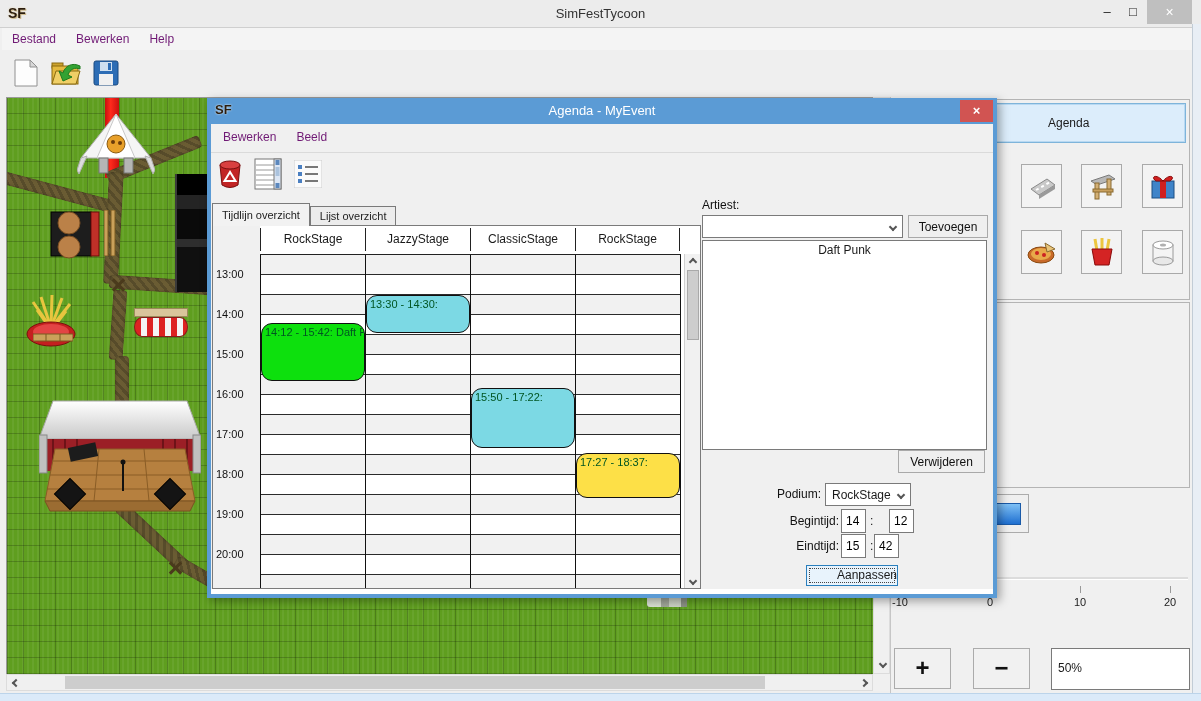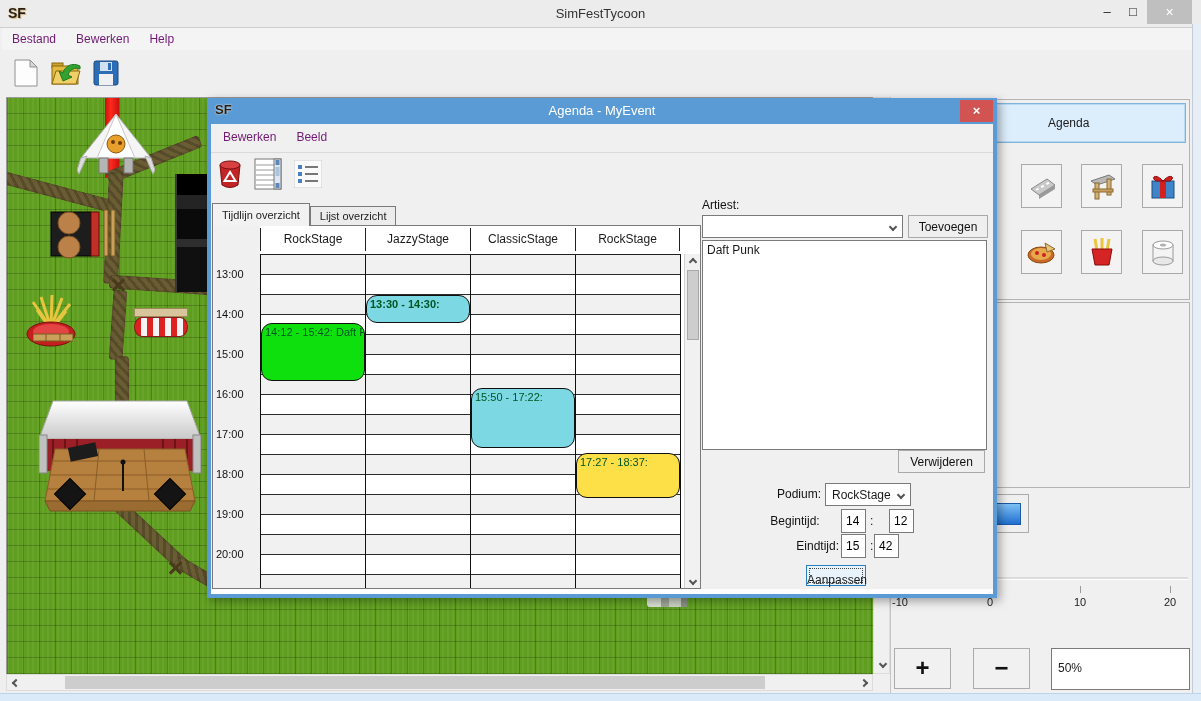--- a/index.html
+++ b/index.html
@@ -141,28 +141,28 @@
   #grid-vscroll .sb-arrow { width:16px; }
   #grid-thumb { left:2px; top:16px; width:12px; height:70px; border:1px solid #a9a9a9; }
 
   .dlg-label { position:absolute; font-size:12px; color:#111; }
   .combo { position:absolute; background:#fff; border:1px solid #7a7a7a; }
   .combo .arrow { position:absolute; right:6px; top:8px; }
   .combo .val { position:absolute; left:6px; top:4px; font-size:12px; }
   .win-btn { position:absolute; background:#efefef; border:1px solid #a9a9a9; font-size:12px; color:#111;
              text-align:center; }
   #artist-list { position:absolute; left:491px; top:116px; width:285px; height:210px; background:#fff;
-                 border:1px solid #7a7a7a; overflow:hidden; }
+                 border:1px solid #7a7a7a; overflow:hidden;text-align:center; }
   .list-item { font-size:12px; padding:2px 4px; }
   .time-input { position:absolute; width:25px; height:24px; border:1px solid #7a7a7a; background:#fff;
                 font-size:12px; padding-left:4px; font-family:inherit; }
   .colon { position:absolute; font-size:12px; }
-  #apply-button { position:absolute; left:595px; top:441px; width:60px; height:21px; background:#e8f3fc;
+  #apply-button { position:absolute; left:595px; top:441px; width:92px; height:21px; background:#e8f3fc;
                   border:1px solid #2a7fbd; outline:1px dotted #444; outline-offset:-4px; font-size:12px;
-                  text-align:right; padding-top:7px; }
+                  text-align:right; padding-top:2px; }
   svg { display:block; }
 </style>
 </head>
 <body>
 
 <div id="app">
 
   <div id="titlebar">
     <span id="app-logo">SF</span>
     <span id="window-title">SimFestTycoon</span>
@@ -499,21 +499,21 @@
             <div class="grid-row odd" style="top: 260px;"></div>
             <div class="grid-row" style="top: 280px;"></div>
             <div class="grid-row odd" style="top: 300px;"></div>
             <div class="grid-row" style="top: 320px;"></div>
             <div class="col-line" style="left: 0px;"></div>
             <div class="col-line" style="left: 105px;"></div>
             <div class="col-line" style="left: 210px;"></div>
             <div class="col-line" style="left: 315px;"></div>
             <div class="col-line" style="left: 420px;"></div>
             <div class="event" style="left: 1px; top: 68px; height: 58px; background: rgb(13, 224, 13);">14:12 - 15:42: Daft Punk</div>
-            <div class="event" style="left: 106px; top: 40px; height: 28px; background: rgb(124, 217, 228); font-weight: bold;">13:30 - 14:30:</div>
+            <div class="event" style="left: 106px; top: 40px; height: 38px; background: rgb(124, 217, 228);">13:30 - 14:30:</div>
             <div class="event" style="left: 211px; top: 133.333px; height: 59.3333px; background: rgb(124, 217, 228);">15:50 - 17:22:</div>
             <div class="event" style="left: 316px; top: 198px; height: 44.6667px; background: #fde047;">17:27 - 18:37:</div>
           </div>
         <div id="grid-vscroll">
           <div class="sb-arrow" style="left:0;top:0">
               <span class="chev up"></span>
             </div>
           <div class="sb-thumb" id="grid-thumb"></div>
           <div class="sb-arrow" style="left:0;bottom:0">
               <span class="chev down"></span>
@@ -533,21 +533,21 @@
         </div>
 
       <div class="win-btn" style="left:687px;top:326px;width:87px;height:23px;padding-top:4px">Verwijderen</div>
 
       <div class="dlg-label" style="left:525px;top:363px;width:85px;text-align:right">Podium:</div>
       <div class="combo" style="left:614px;top:359px;width:86px;height:23px">
         <span class="val">RockStage</span>
         <span class="arrow chev down"></span>
       </div>
 
-      <div class="dlg-label" style="left:540px;top:390px;width:88px;text-align:center">Begintijd:</div>
+      <div class="dlg-label" style="left:540px;top:390px;width:88px;text-align:right">Begintijd:</div>
       <input class="time-input" style="left: 630px; top: 385px;" value="14">
       <span class="colon" style="left:659px;top:390px">:</span>
       <input class="time-input" style="left: 678px; top: 385px;" value="12">
 
       <div class="dlg-label" style="left:540px;top:415px;width:88px;text-align:right">Eindtijd:</div>
       <input class="time-input" style="left: 630px; top: 410px;" value="15">
       <span class="colon" style="left:659px;top:415px">:</span>
       <input class="time-input" style="left: 663px; top: 410px;" value="42">
 
       <div id="apply-button">Aanpassen</div>

